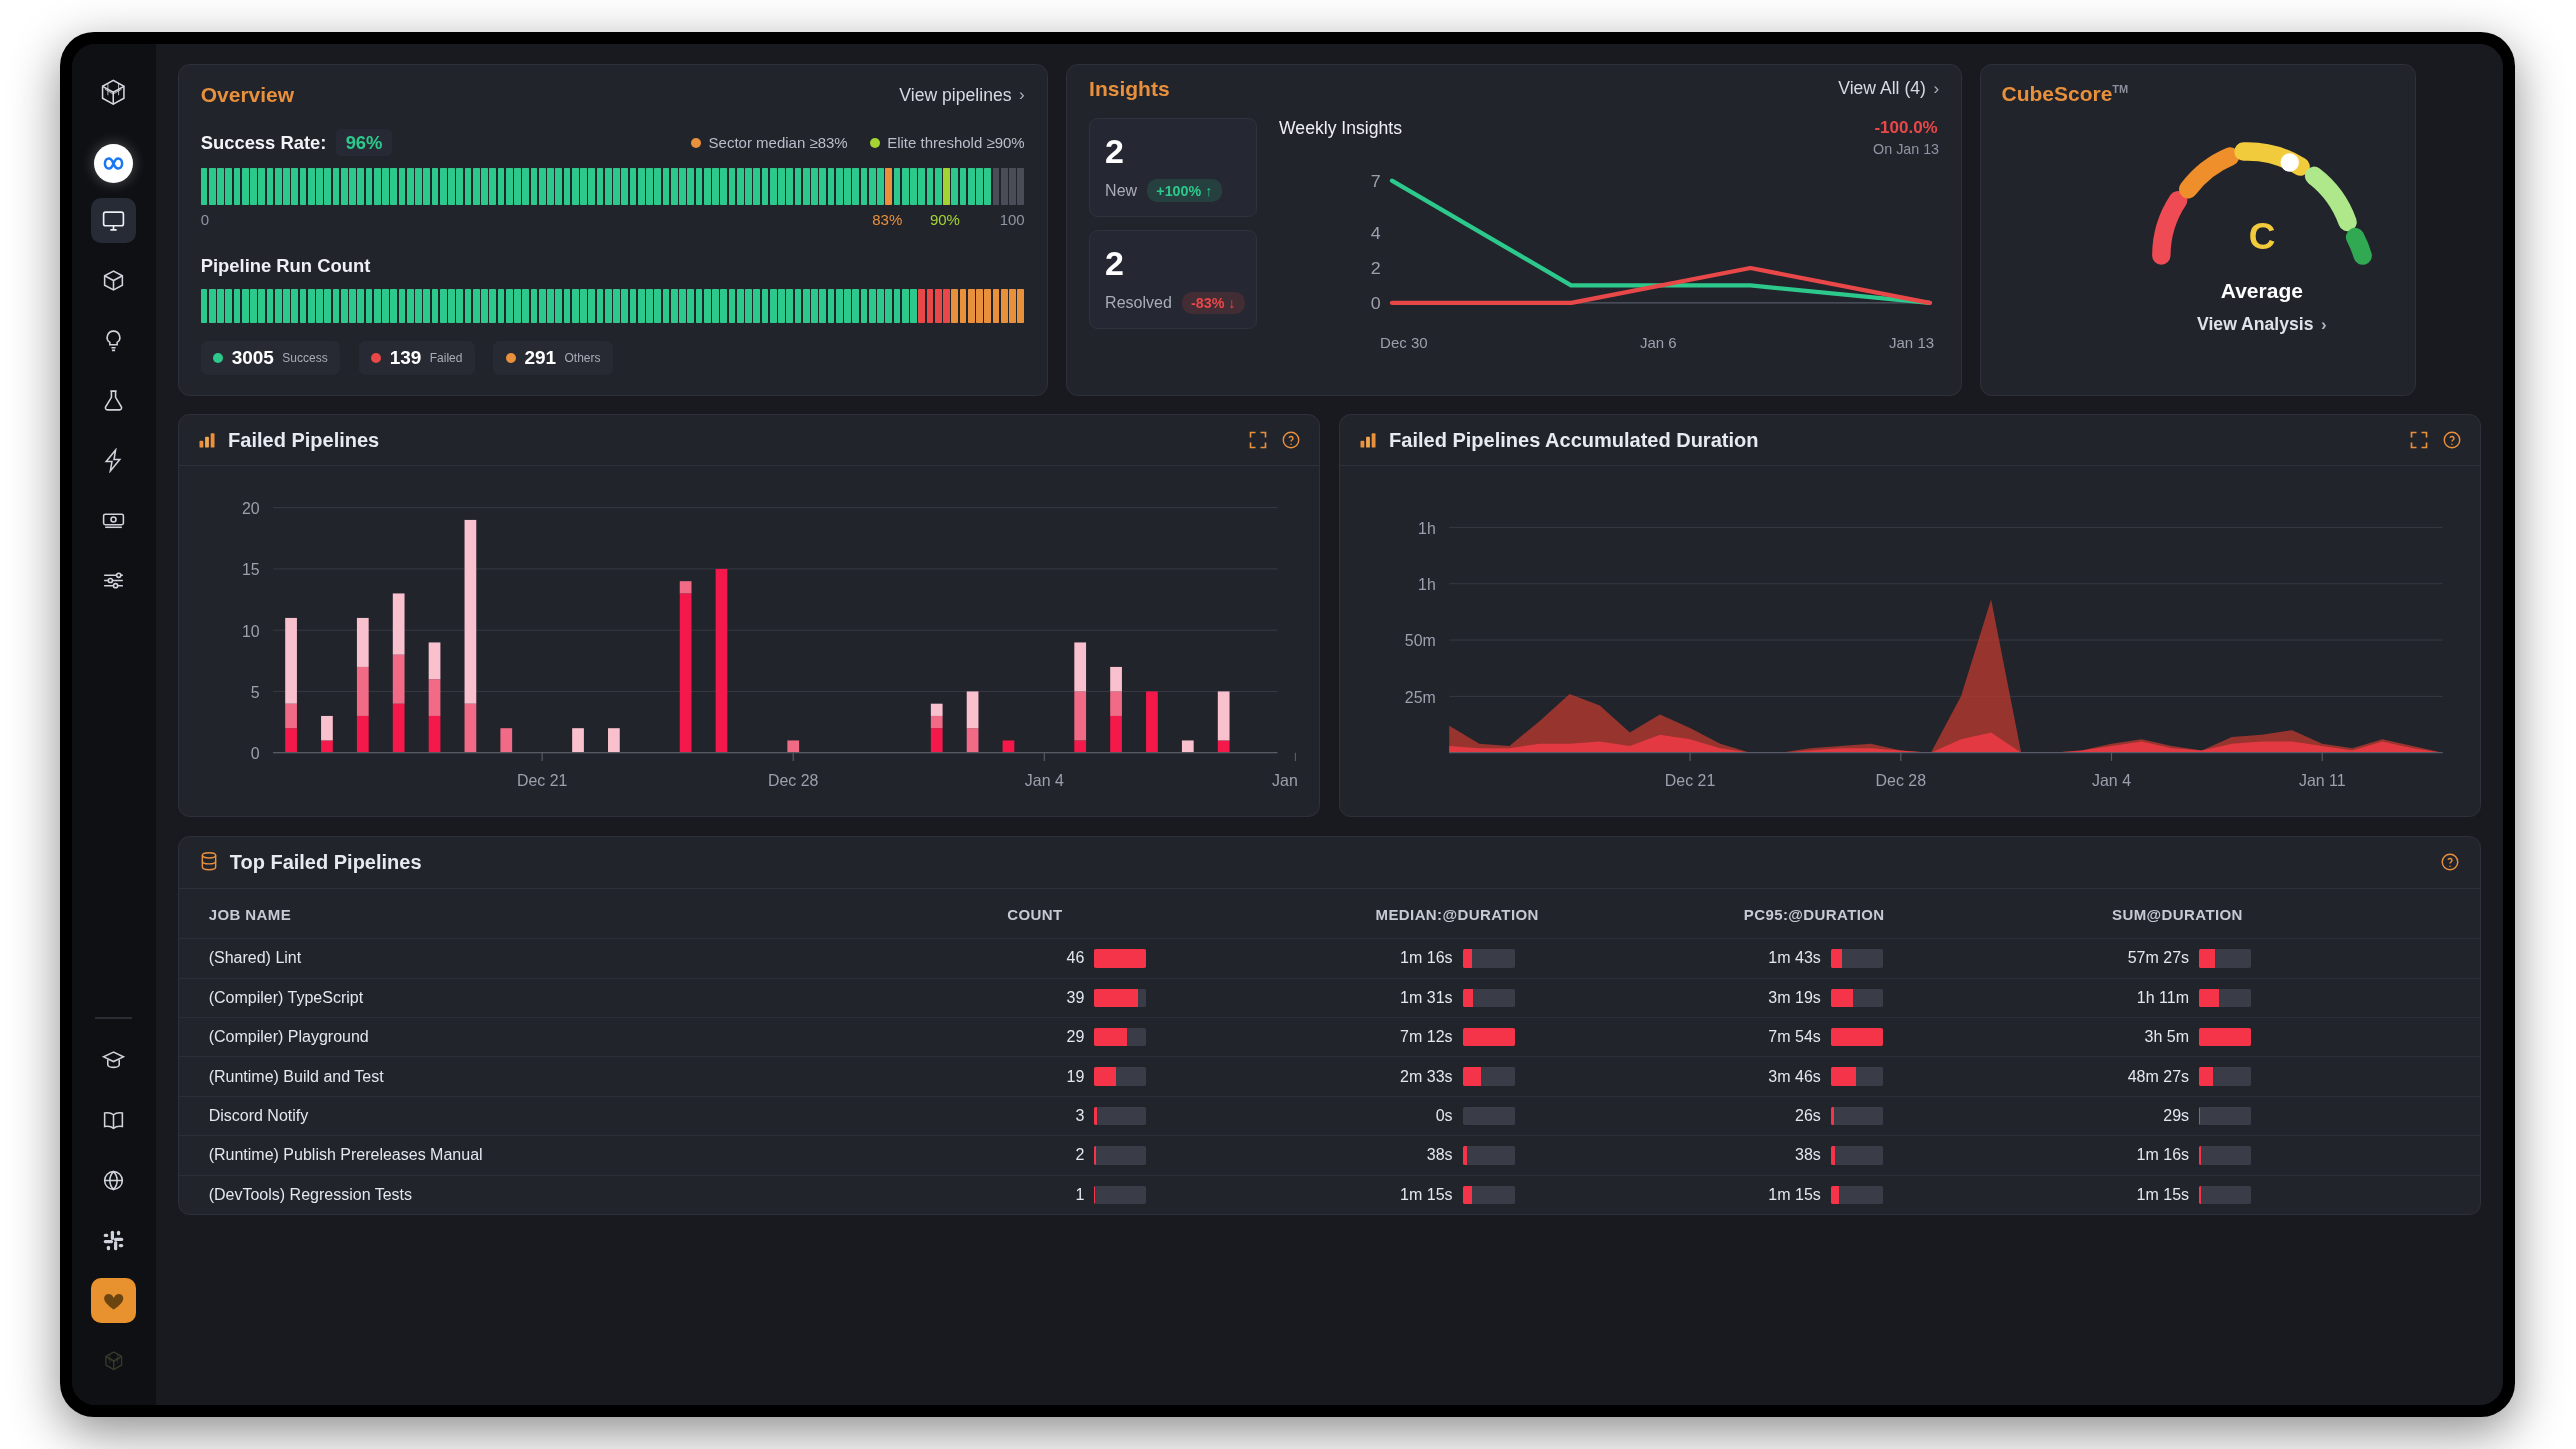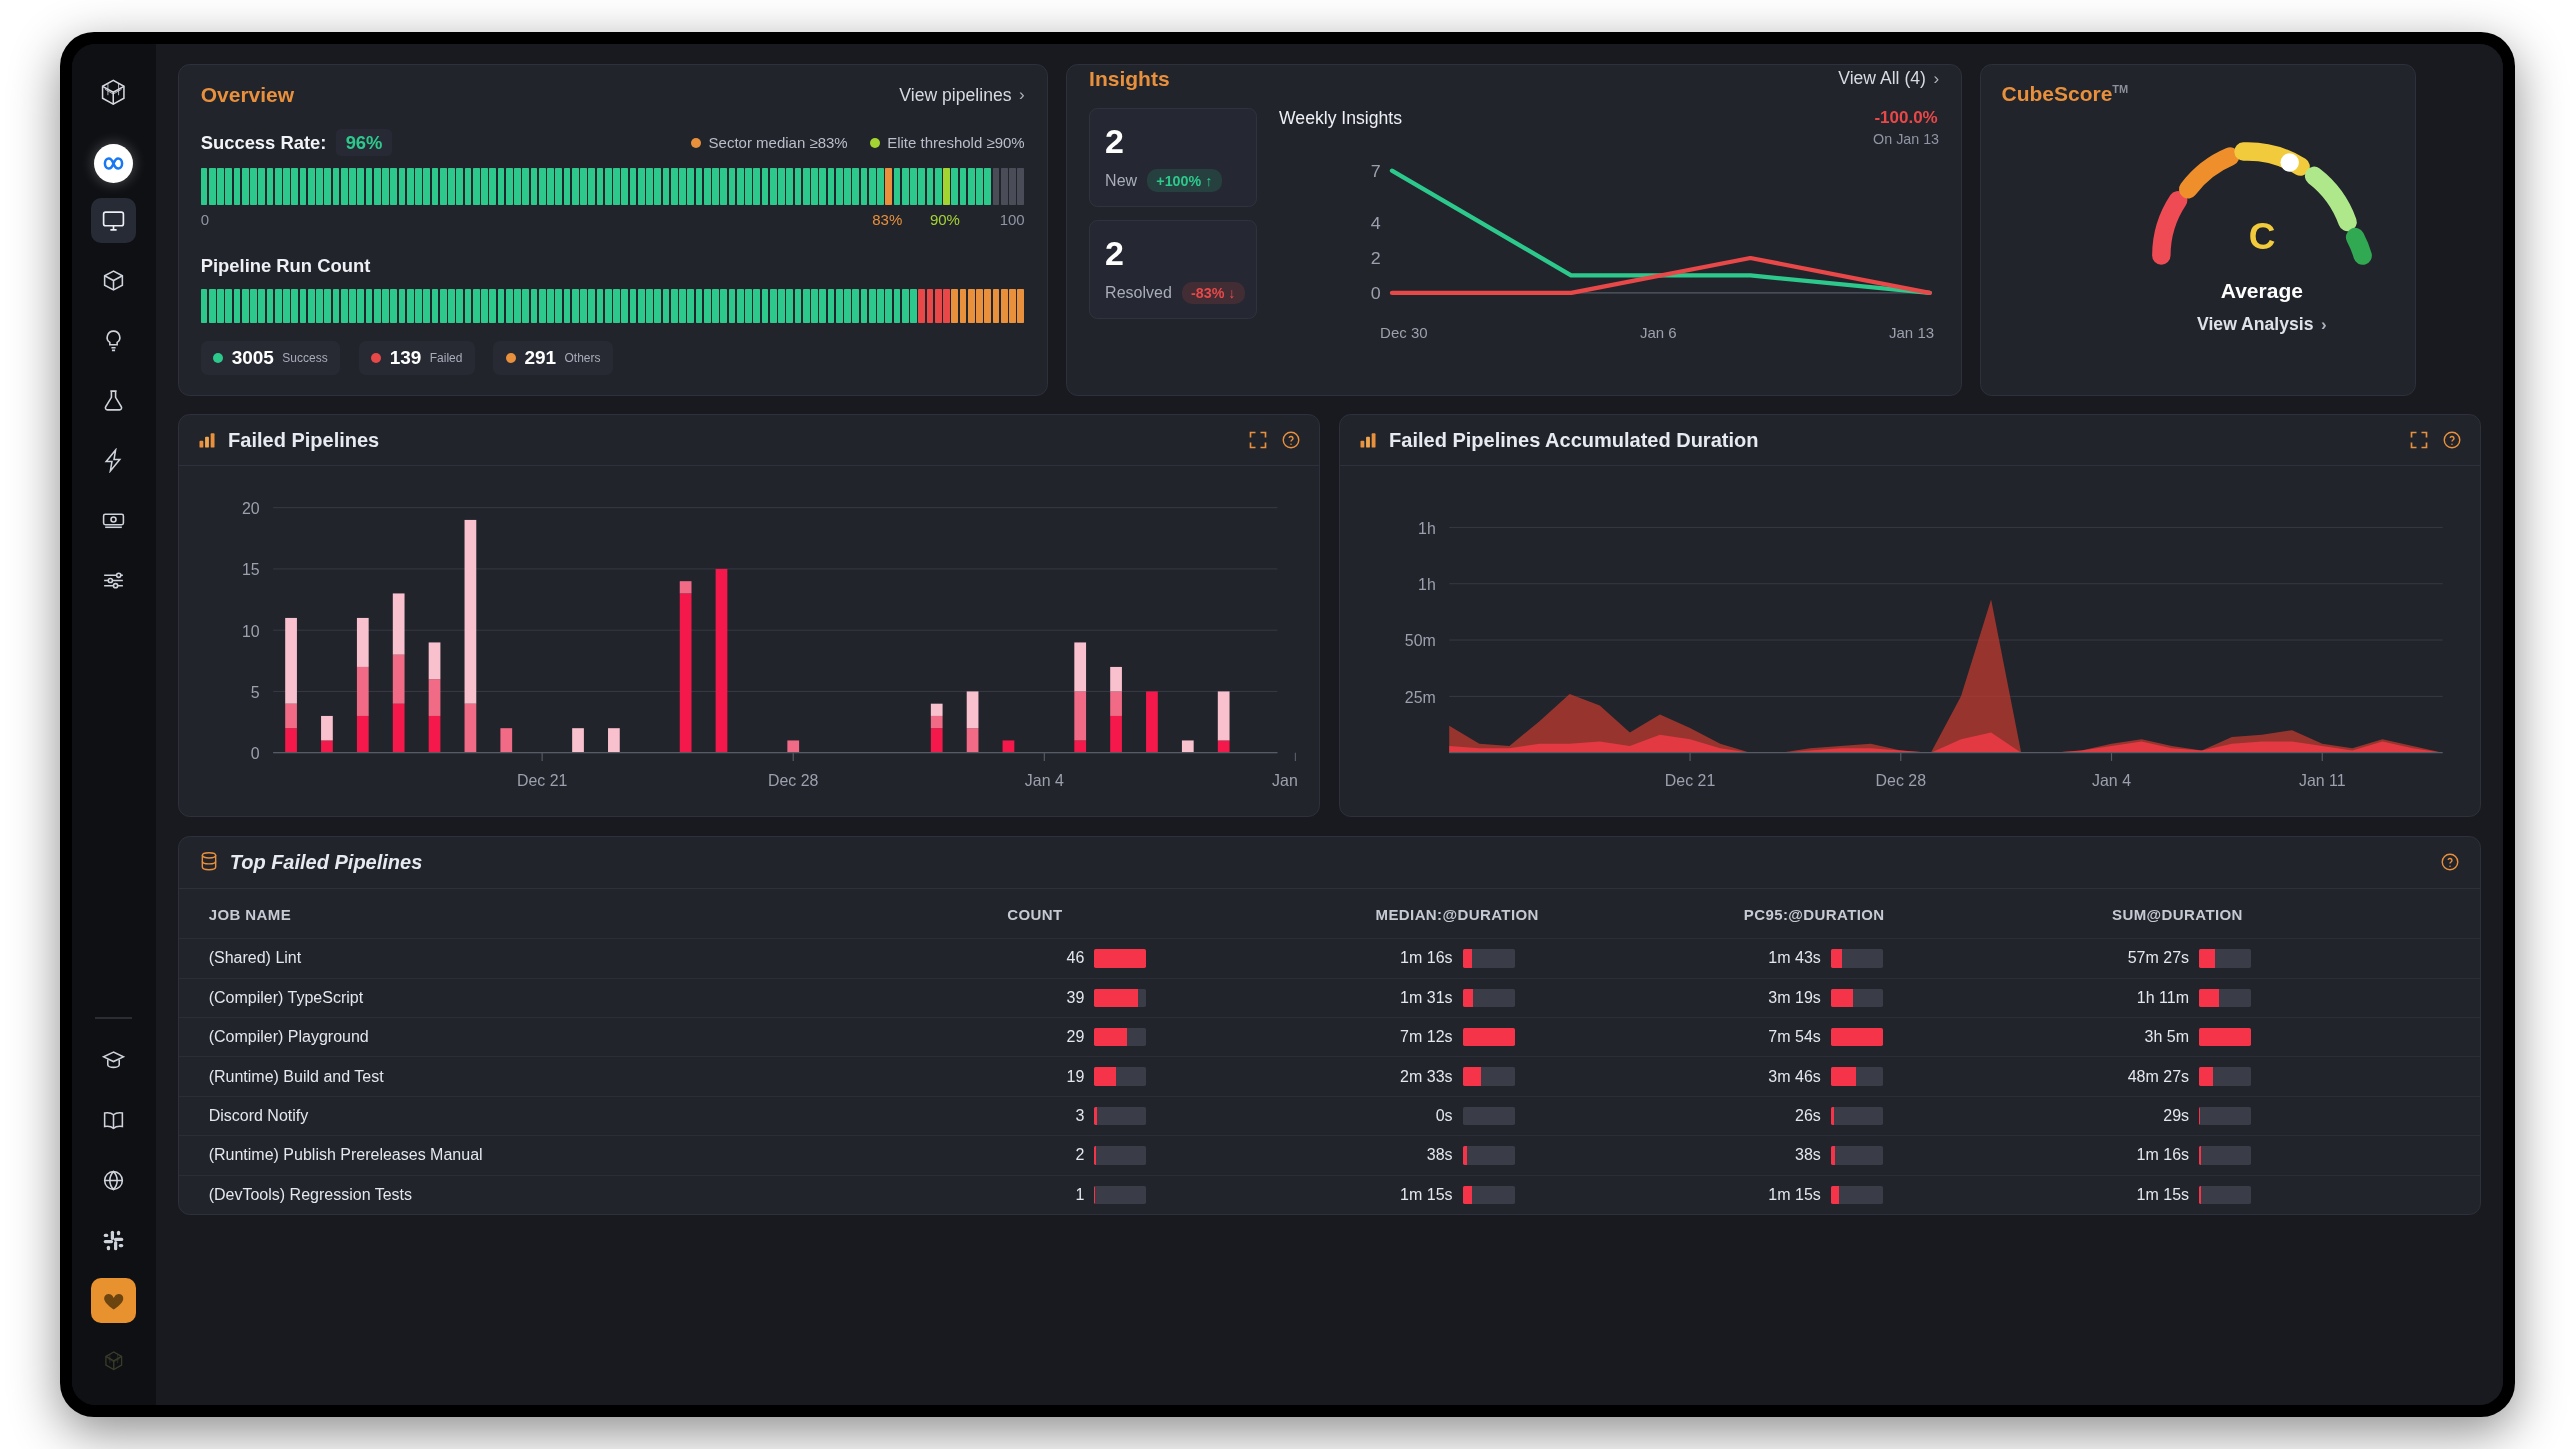--- a/index.html
+++ b/index.html
@@ -107,21 +107,21 @@
   .runbar i { flex: 1 1 auto; border-radius: 0.8px; }
   .run-legend { display: flex; gap: 18.4px; margin-top: 18.4px; }
   .rl {
     display: flex; align-items: center; gap: 8.4px;
     background: #272a33; border-radius: 6.7px; padding: 5.9px 12.6px;
   }
   .rl b { color: #ffffff; font-size: 19px; font-weight: 700; }
   .rl span.t { color: #a8adb9; font-size: 12px; }
 
   
-  .ins-card { width: 896px; padding: 2px 22px 20px; }
+  .ins-card { width: 896px; padding: 12px 22px 20px; }
   .ins-head { display: flex; justify-content: space-between; align-items: center; margin-bottom: 17px; }
   .ins-body { display: flex; gap: 22px; }
   .stat-col { width: 168px; display: flex; flex-direction: column; gap: 13.4px; }
   .stat {
     background: #252832; border: 0.8px solid #30333d;
     border-radius: 8.4px; padding: 15px 15px 13.4px;
   }
   .stat .num { color: #ffffff; font-size: 34px; font-weight: 700; line-height: 1.05; }
   .stat .r { display: flex; align-items: center; gap: 10px; margin-top: 10px; }
   .stat .lbl { color: #a8adb9; font-size: 16px; }
@@ -164,21 +164,21 @@
   .chart-head-right { display: flex; align-items: center; gap: 13.4px; color: #e8903c; }
   .chart-body { flex: 1; padding: 13.4px 17px 8.4px; position: relative; }
   .chart-body svg { display: block; width: 100%; height: 100%; }
 
   
   .table-card { width: 100%; }
   .tbl-head {
     display: flex; align-items: center; justify-content: space-between;
     padding: 14.3px 20px; border-bottom: 0.8px solid #2e313b;
   }
-  .tbl-head-left { display: flex; align-items: center; gap: 11px; font-style: italic; }
+  .tbl-head-left { display: flex; align-items: center; gap: 11px; }
   .tbl-title { color: #e7eaf1; font-size: 20px; font-weight: 600; }
   table { width: 100%; border-collapse: collapse; }
   th {
     text-align: left; color: #c6cad3; font-size: 15px; font-weight: 600;
     letter-spacing: 0.4px; padding: 17px 0 15px;
   }
   td { padding: 10px 0; font-size: 16px; color: #e4e7ee; border-top: 0.8px solid #2b2e37; }
   .col-job { padding-left: 30px; width: 36%; }
   .col-num { width: 16%; }
   .cellbar { display: flex; align-items: center; justify-content: flex-start; gap: 10px; }

